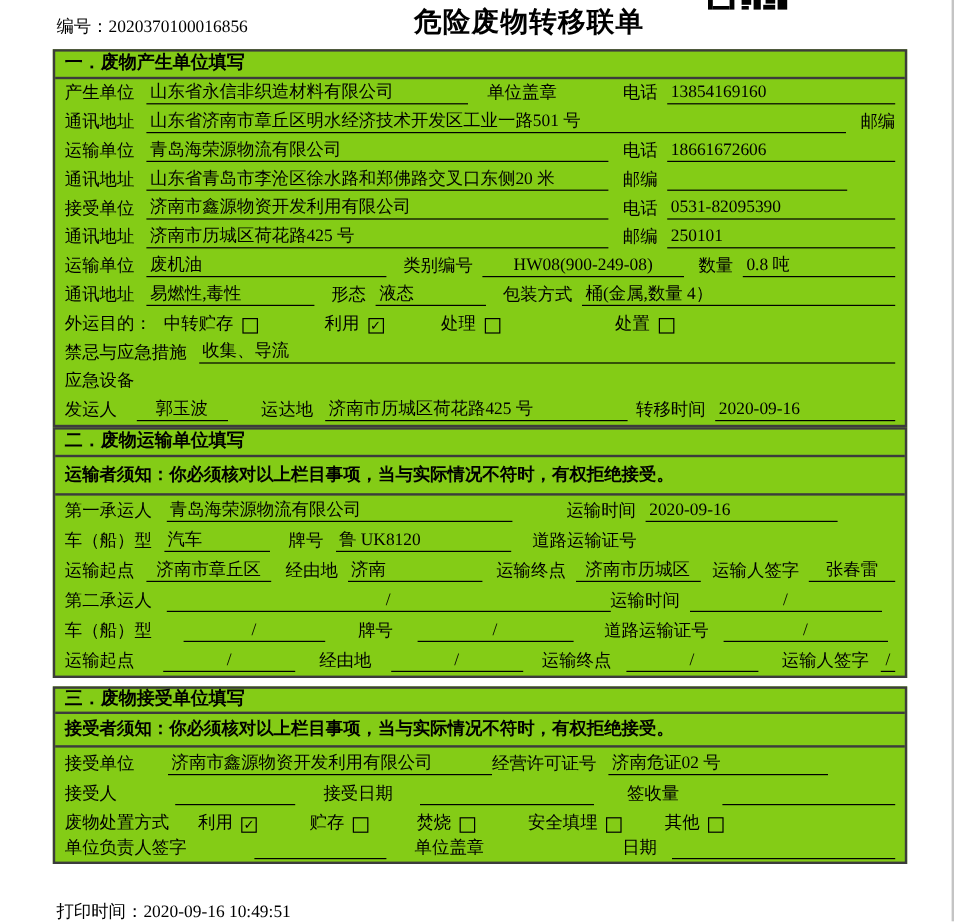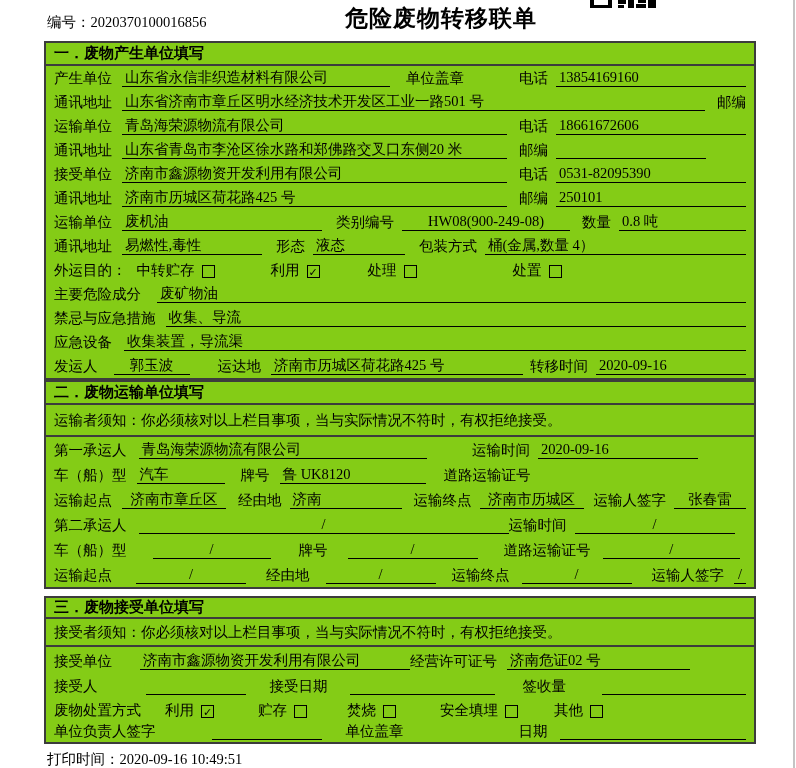--- a/index.html
+++ b/index.html
@@ -15,21 +15,21 @@
             font-size: 23px; font-weight: 700; letter-spacing: 1px; }
   .qr { position: absolute; left: 590px; top: 0; width: 66px; height: 8px; }
   .qr i { position: absolute; background: #000; }
 
   .form { position: absolute; left: 44px; top: 41px; width: 712px; }
   .sec  { border: 2px solid #3c3c3c; background: #84cc16; }
   .sec3 { margin-top: 7px; }
   .hdr  { font-weight: 700; font-size: 15px; line-height: 19px; padding: 1px 8px;
           border-bottom: 2px solid #3c3c3c; white-space: nowrap; }
   .notice { font-size: 14.5px; line-height: 20px; padding: 5px 8px;
-            border-bottom: 2px solid #3c3c3c; white-space: nowrap; }
+            border-bottom: 2px solid #3c3c3c; white-space: nowrap; font-weight: bold; }
   .row { display: flex; align-items: flex-end; height: 24px; padding: 0 8px 3px 8px;
          font-size: 14.5px; line-height: 17px; white-space: nowrap; }
   .sec2 .row { height: 25px; }
   .lbl { flex: 0 0 auto; }
   .u   { border-bottom: 1px solid #000; padding: 0 3px; min-height: 17px; flex: 0 0 auto; }
   .fill{ flex: 1 1 auto; }
   .c   { text-align: center; }
   .opt { display: inline-flex; align-items: flex-end; }
   .cbx { display: inline-block; width: 13px; height: 13px; border: 1px solid #000;
          font-size: 11px; line-height: 12px; text-align: center; margin-left: 7px; margin-bottom: 1px; }
@@ -137,33 +137,28 @@
         <span class="opt" style="margin-left:48px">
           <span>处理</span>
           <span class="cbx"></span>
         </span>
         <span class="opt" style="margin-left:96px">
           <span>处置</span>
           <span class="cbx"></span>
         </span>
       </div>
 
-      <div class="row">
-        <span class="lbl">主要危险成分</span>
-        <span class="u fill" style="margin-left:16px">废矿物油</span>
-      </div>
 
       <div class="row">
         <span class="lbl">禁忌与应急措施</span>
         <span class="u fill" style="margin-left:10px">收集、导流</span>
       </div>
 
       <div class="row">
         <span class="lbl">应急设备</span>
-        <span class="u fill" style="margin-left:12px">收集装置，导流渠</span>
       </div>
 
       <div class="row">
         <span class="lbl">发运人</span>
         <span class="u c" style="width:76px;margin-left:16px">郭玉波</span>
         <span class="lbl" style="margin-left:28px">运达地</span>
         <span class="u" style="width:252px;margin-left:10px">济南市历城区荷花路425 号</span>
         <span class="lbl" style="margin-left:auto">转移时间</span>
         <span class="u" style="width:150px;margin-left:8px">2020-09-16</span>
       </div>

